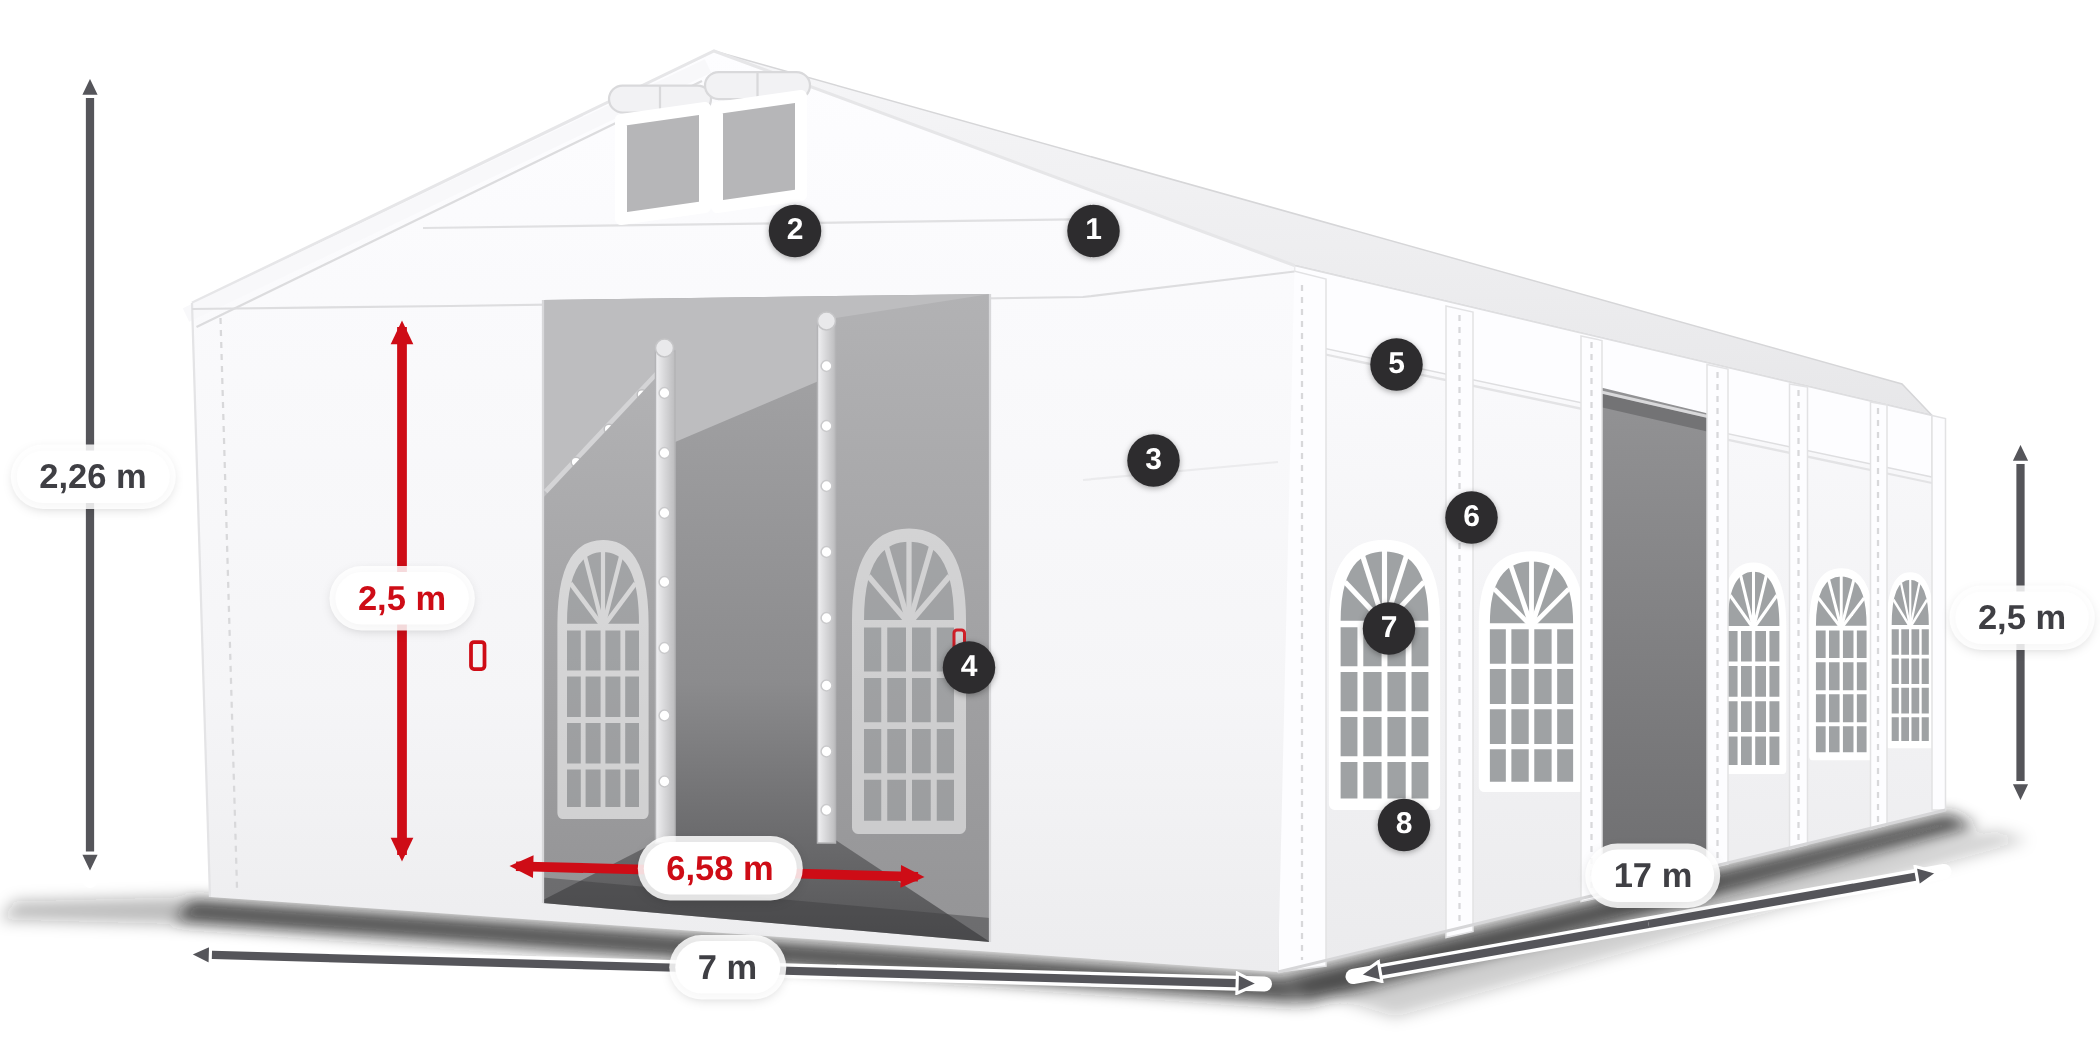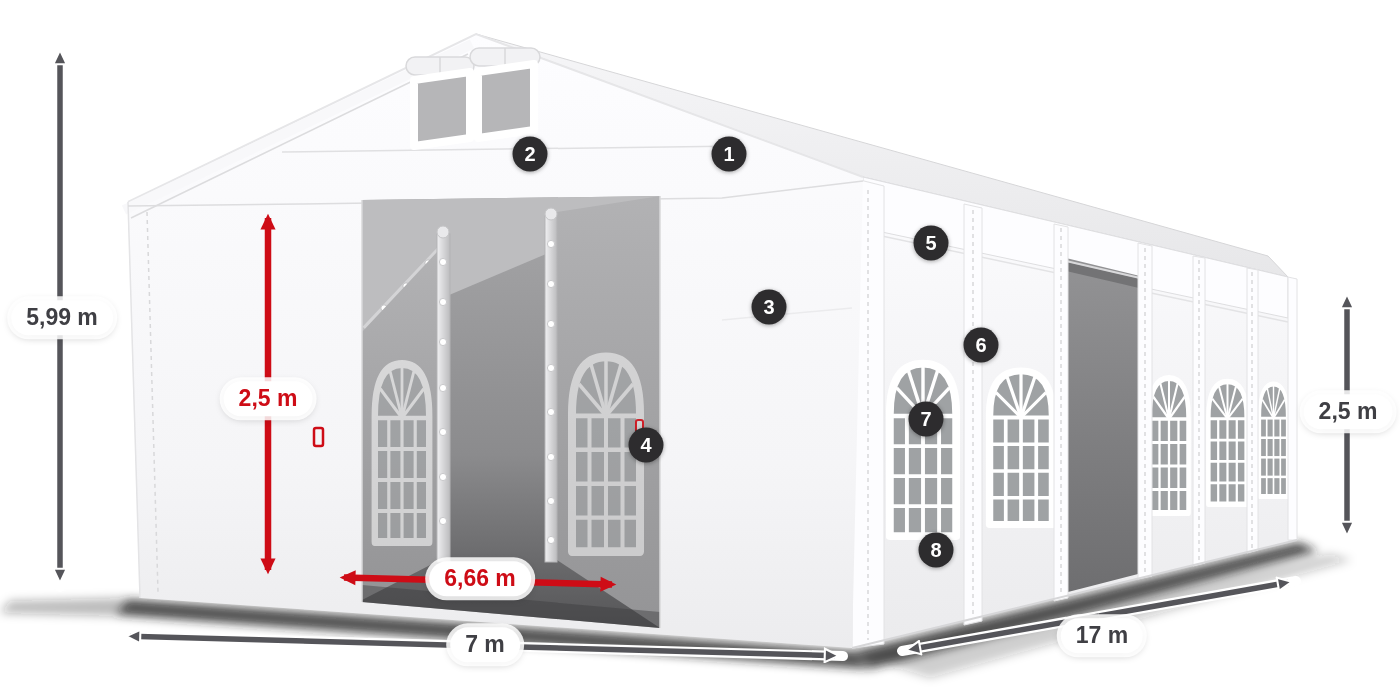--- a/index.html
+++ b/index.html
@@ -230,25 +230,25 @@
     <line x1="1099" y1="616" x2="910" y2="649.5" stroke="#55555a" stroke-width="5.5" marker-end="url(#mDark)"></line>
     <line x1="1099" y1="616" x2="1288" y2="582.5" stroke="#55555a" stroke-width="5.5" marker-end="url(#mDark)"></line>
   </g>
   <g>
     <line x1="1347" y1="292" x2="1347" y2="538" stroke="#ffffff" stroke-width="10" stroke-linecap="round"></line>
     <line x1="1347" y1="414" x2="1347" y2="298" stroke="#55555a" stroke-width="5.5" marker-end="url(#mDark)"></line>
     <line x1="1347" y1="414" x2="1347" y2="532" stroke="#55555a" stroke-width="5.5" marker-end="url(#mDark)"></line>
   </g>
 </svg>
 
-<div class="pill" style="left:62px;top:318px">5,99 m</div>
+<div class="pill" style="left:62px;top:318px">2,26 m</div>
 <div class="pill red" style="left:268px;top:399px">2,5 m</div>
-<div class="pill red" style="left:480px;top:579px">6,66 m</div>
+<div class="pill red" style="left:480px;top:579px">6,58 m</div>
 <div class="pill" style="left:485px;top:645px">7 m</div>
-<div class="pill" style="left:1102px;top:636px">17 m</div>
+<div class="pill" style="left:1102px;top:584px">17 m</div>
 <div class="pill" style="left:1348px;top:412px">2,5 m</div>
 
 <div class="badge" style="left:729px;top:154px">1</div>
 <div class="badge" style="left:530px;top:154px">2</div>
 <div class="badge" style="left:769px;top:307px">3</div>
 <div class="badge" style="left:646px;top:445px">4</div>
 <div class="badge" style="left:931px;top:243px">5</div>
 <div class="badge" style="left:981px;top:345px">6</div>
 <div class="badge" style="left:926px;top:419px">7</div>
 <div class="badge" style="left:936px;top:550px">8</div>

